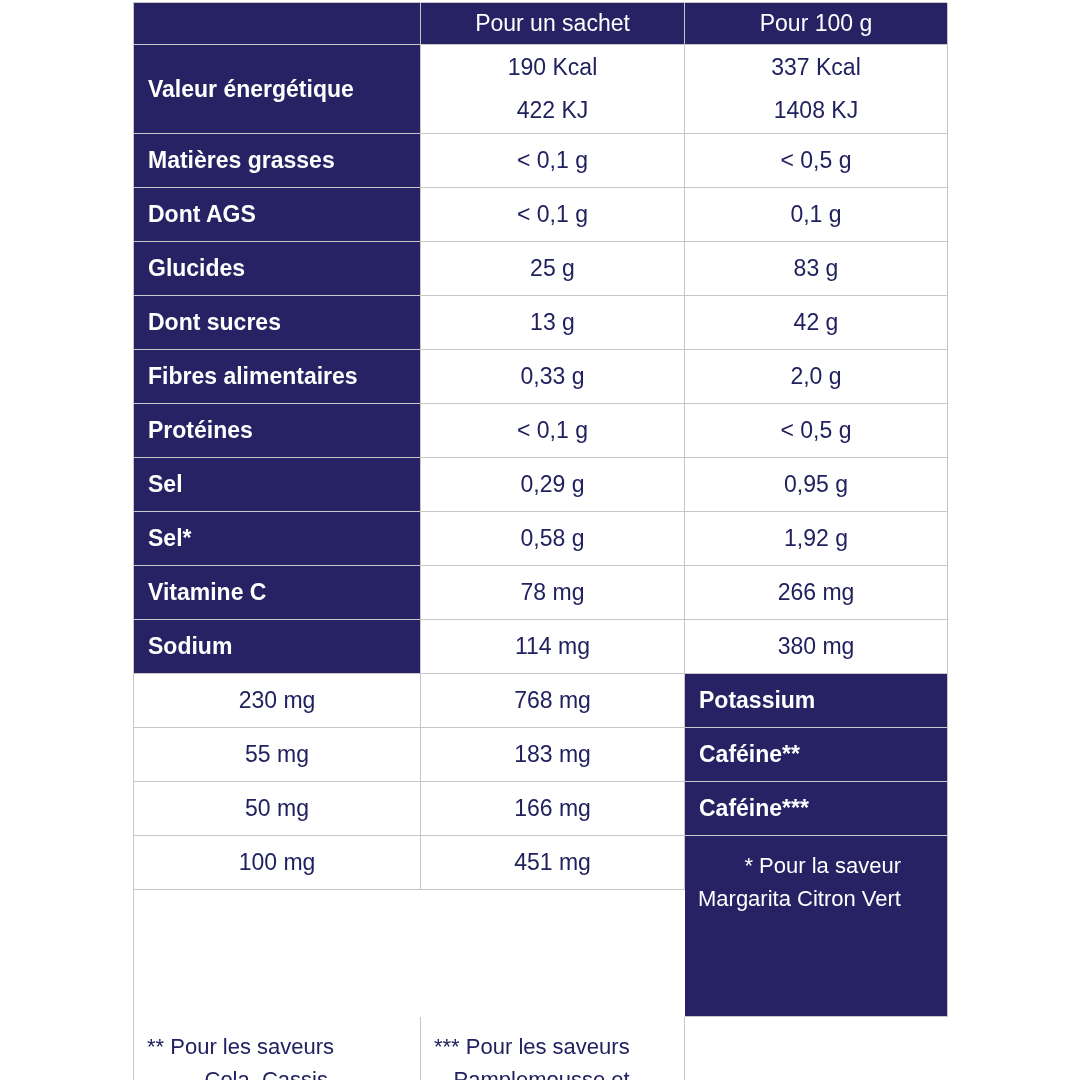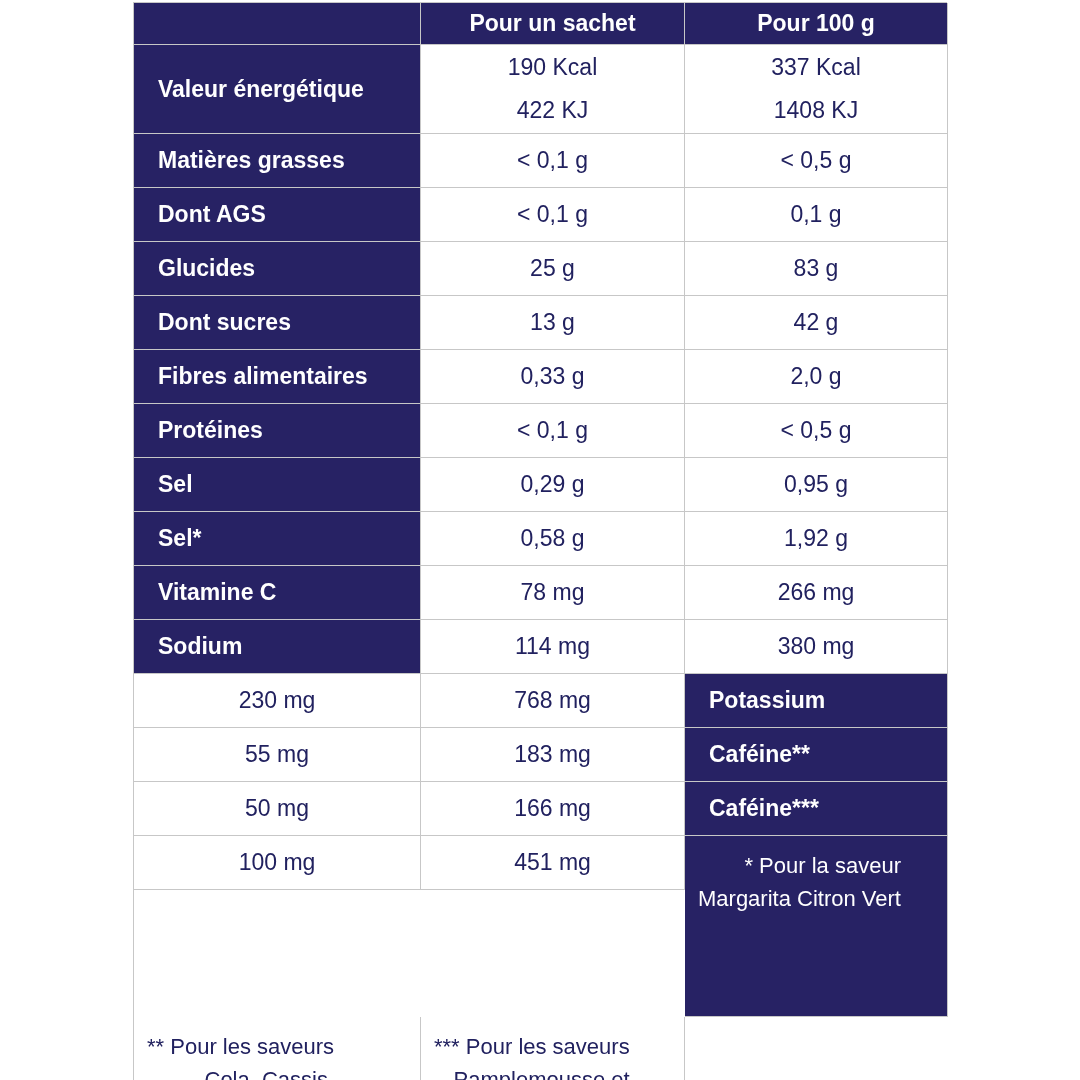--- a/index.html
+++ b/index.html
@@ -37,26 +37,26 @@
     color: #21215f;
     background: #ffffff;
   }
   .navy {
     background: #272264;
     color: #ffffff;
   }
   .hdr {
     height: 42px;
     justify-content: center;
-    font-weight: 700;
+    font-weight: 400;
     text-align: center;
   }
   .label {
     justify-content: flex-start;
-    padding-left: 24px;
+    padding-left: 14px;
     font-weight: 700;
   }
   .val {
     justify-content: center;
     text-align: center;
     line-height: 43px;
   }
   .r-energy { height: 89px; }
   .r-std { height: 54px; }
   .foot {

